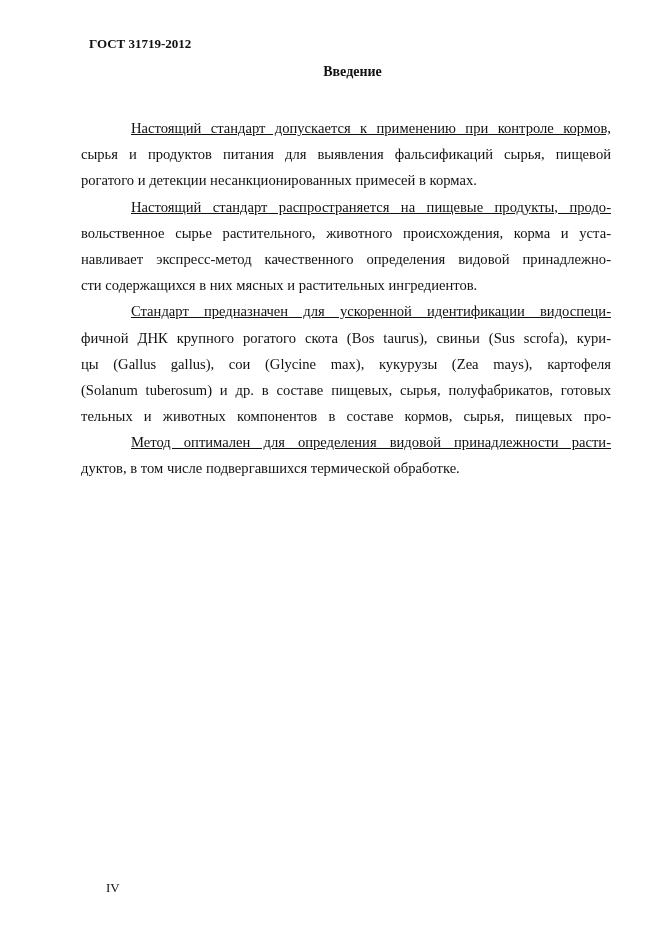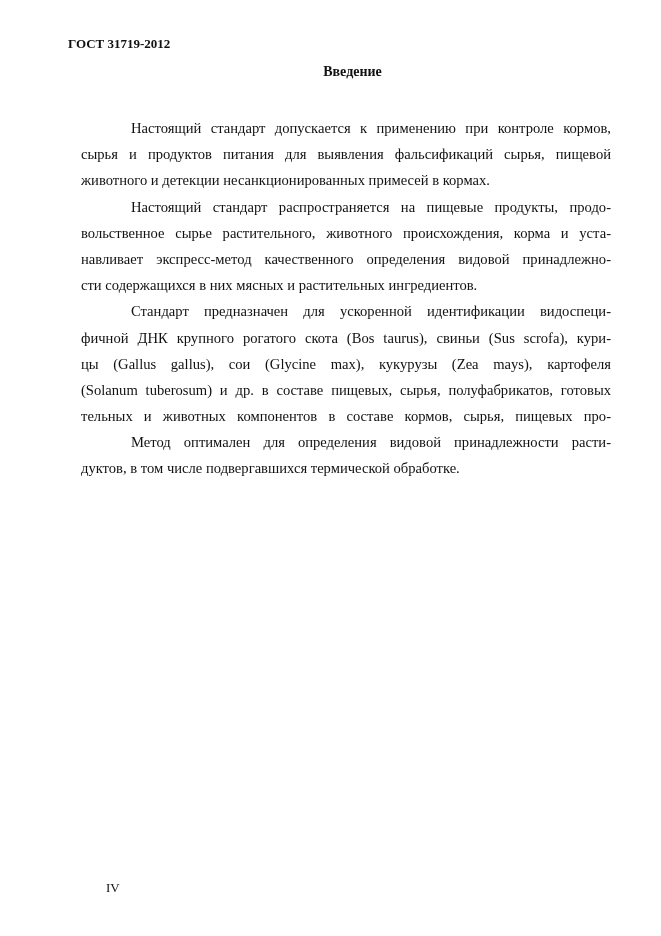--- a/index.html
+++ b/index.html
@@ -10,21 +10,21 @@
     body {
       width: 661px;
       height: 936px;
       position: relative;
       overflow: hidden;
       font-family: "Liberation Serif", "DejaVu Serif", serif;
       color: #111111;
     }
     .header {
       position: absolute;
-      left: 68px;
+      left: 89px;
       top: 36px;
       font-size: 13px;
       font-weight: bold;
       letter-spacing: 0px;
     }
     .title {
       position: absolute;
       left: 0;
       width: 661px;
       top: 64px;
@@ -45,41 +45,42 @@
       height: 26.2px;
       line-height: 26.2px;
       white-space: nowrap;
     }
     .line.justify {
       text-align: justify;
       text-align-last: justify;
     }
     .line.indent {
       padding-left: 50px;
+      text-decoration: underline;
     }
     .page-number {
       position: absolute;
       left: 81px;
       top: 880px;
       font-size: 13px;
       margin-left: 25px;
     }
   </style>
 </head>
 <body>
 
 <div class="header">ГОСТ 31719-2012</div>
 
 <div class="title">Введение</div>
 
 <div class="body-text">
   <div>
     <div class="line justify indent">Настоящий стандарт допускается к применению при контроле кормов,</div>
     <div class="line justify">сырья и продуктов питания для выявления фальсификаций сырья, пищевой</div>
-    <div class="line">животного и детекции несанкционированных примесей в кормах.</div>
+    <div class="line">рогатого и детекции несанкционированных примесей в кормах.</div>
   </div>
   <div>
     <div class="line justify indent">Настоящий стандарт распространяется на пищевые продукты, продо-</div>
     <div class="line justify">вольственное сырье растительного, животного происхождения, корма и уста-</div>
     <div class="line justify">навливает экспресс-метод качественного определения видовой принадлежно-</div>
     <div class="line">сти содержащихся в них мясных и растительных ингредиентов.</div>
   </div>
   <div>
     <div class="line justify indent">Стандарт предназначен для ускоренной идентификации видоспеци-</div>
     <div class="line justify">фичной ДНК крупного рогатого скота (Bos taurus), свиньи (Sus scrofa), кури-</div>

